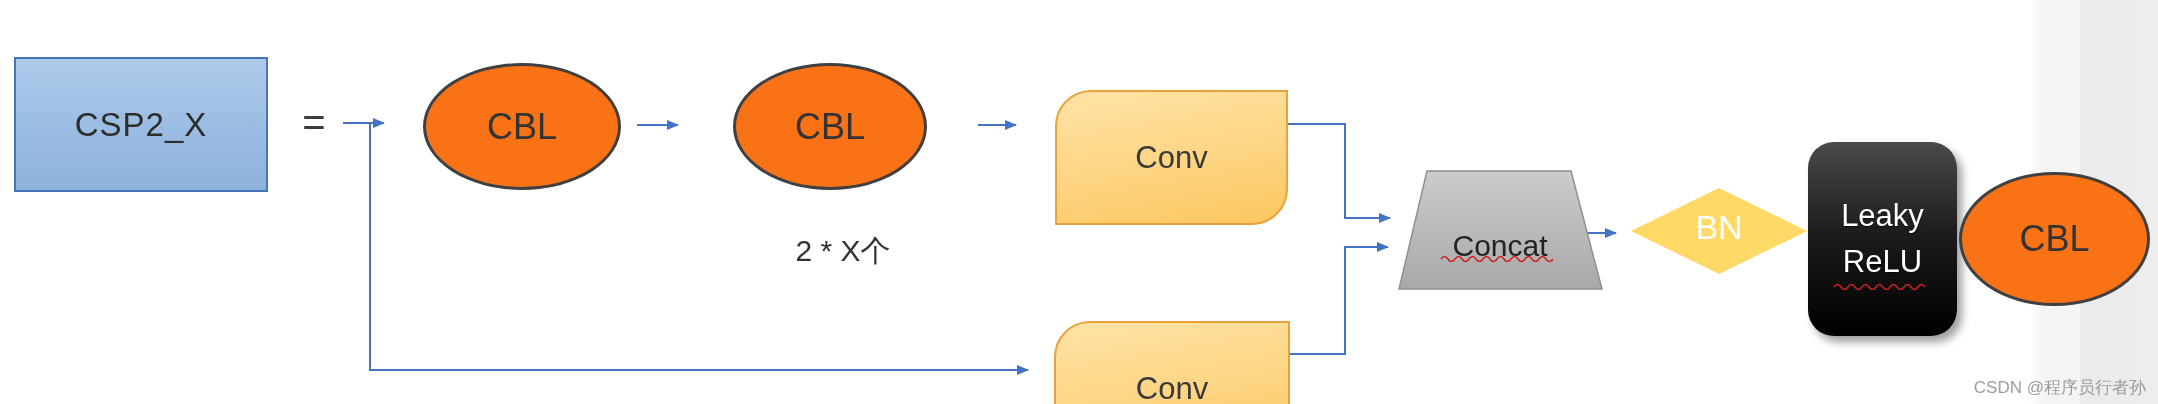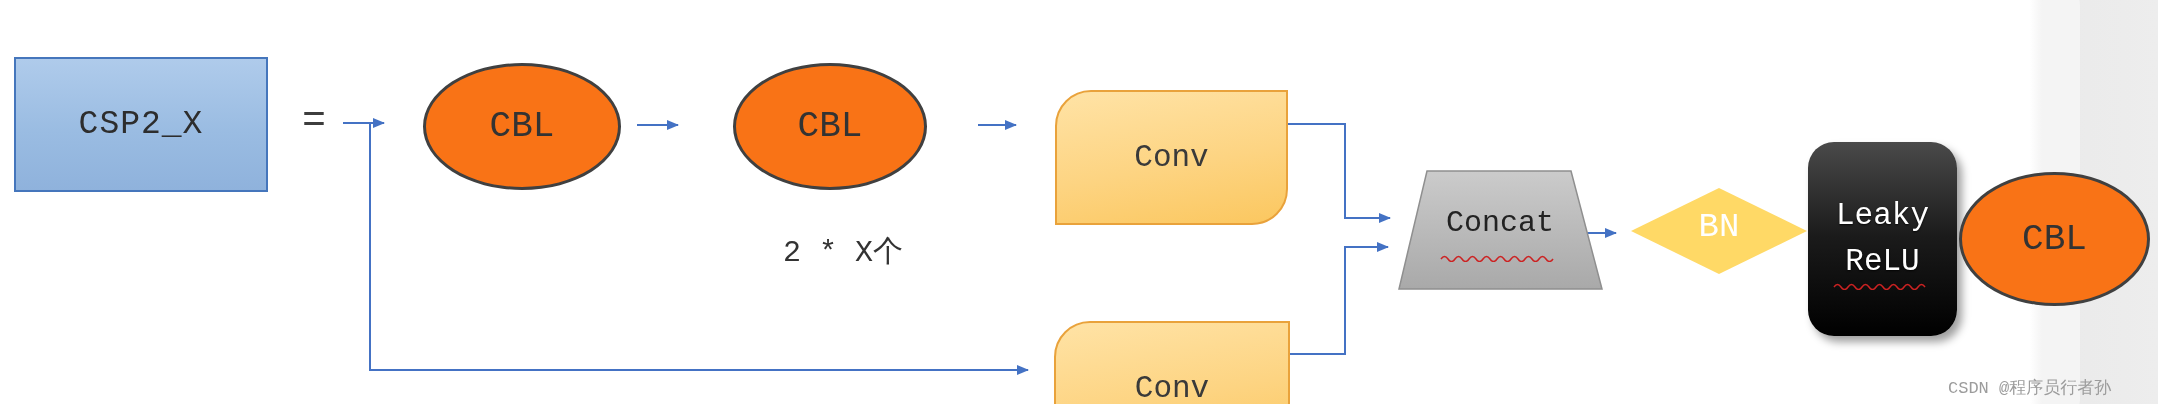--- a/index.html
+++ b/index.html
@@ -1,18 +1,18 @@
 <!DOCTYPE html>
 <html><head>
 <meta charset="utf-8">
 <style>
   html,body{margin:0;padding:0;background:#fff;}
   #canvas{
     position:relative;width:2158px;height:404px;overflow:hidden;background:#ffffff;
-    font-family:Liberation Mono, monospace;color:#333;
+    font-family:Liberation Sans, sans-serif;color:#333;
   }
   .abs{position:absolute;}
   
   .bg-band{left:2030px;top:0;width:128px;height:404px;z-index:0;
     background:linear-gradient(90deg, rgba(236,236,236,0) 0%, #eaeaea 18%, #ededed 100%);}
   .bg-strip{left:2042px;top:-14px;width:38px;height:432px;border-radius:19px;background:#f4f4f4;z-index:0;}
   
   svg.layer{left:0;top:0;z-index:1;pointer-events:none;}
   svg.shapes{z-index:2;}
   
@@ -31,24 +31,24 @@
   .conv-bottom{left:1054px;top:288px;width:236px;height:135px;}
   .dark-box{left:1808px;top:142px;width:149px;height:194px;border-radius:26px;
     background:linear-gradient(180deg,#4a4a4a 0%,#1b1b1b 48%,#000 100%);
     box-shadow:5px 6px 9px rgba(0,0,0,.38);
     flex-direction:column;color:#fff;font-size:31px;line-height:46px;
     text-shadow:0 1px 2px rgba(0,0,0,.8);z-index:2;}
   
   .equals{left:294px;top:100px;width:40px;height:44px;line-height:44px;text-align:center;
     font-size:40px;color:#3d3d3d;z-index:2;}
   .repeat-label{left:768px;top:231px;width:150px;text-align:center;font-size:30px;color:#333;z-index:2;}
-  .concat-label{left:1398px;top:206px;width:204px;text-align:center;font-size:30px;color:#222;z-index:3;}
+  .concat-label{left:1398px;top:229px;width:204px;text-align:center;font-size:30px;color:#222;z-index:3;}
   .bn-label{left:1631px;top:208px;width:176px;text-align:center;font-size:34px;color:#fff;z-index:3;}
   .squiggle{z-index:3;}
-  .watermark{left:1948px;top:376px;width:198px;text-align:left;font-size:17px;color:#9c9c9c;z-index:4;}
+  .watermark{left:1948px;top:376px;width:198px;text-align:right;font-size:17px;color:#9c9c9c;z-index:4;}
 </style>
 </head>
 <body>
 
 <div id="canvas">
 
   <div class="abs bg-band"></div>
   <div class="abs bg-strip"></div>
 
   <svg class="abs layer" width="2158" height="404">

